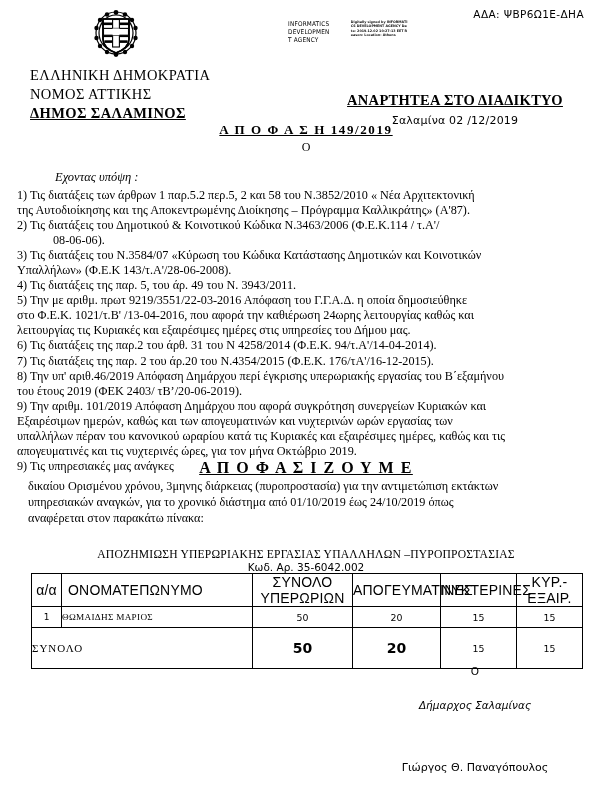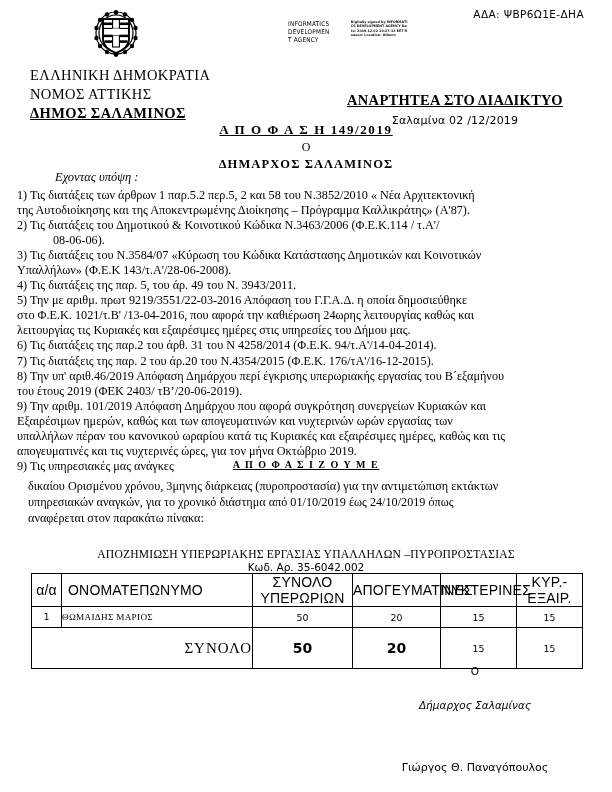--- a/index.html
+++ b/index.html
@@ -155,21 +155,21 @@
     text-justify: inter-word;
   }
   .clauses p.nj { text-align: left; }
   .ind { padding-left: 36px; }
 
   .apofasizoume {
     position: absolute;
     top: 459px;
     left: 0; right: 0;
     text-align: center;
-    font-size: 10px;
+    font-size: 16px;
     font-weight: bold;
     text-decoration: underline;
     letter-spacing: 1.5px;
   }
 
   .decision {
     position: absolute;
     top: 478px;
     left: 28px;
     width: 560px;
@@ -240,22 +240,22 @@
     font-family: "DejaVu Sans", "Liberation Sans", sans-serif;
     font-size: 9.4px;
   }
   td.aa {
     text-align: center;
     font-family: "DejaVu Sans", "Liberation Sans", sans-serif;
     font-size: 9px;
   }
   td.total-label {
     height: 40px;
-    text-align: right;
-    font-size: 15px;
+    text-align: left;
+    font-size: 11px;
     letter-spacing: 1px;
   }
   td.total-num {
     text-align: center;
     font-family: "DejaVu Sans", "Liberation Sans", sans-serif;
     font-size: 14px;
     font-weight: bold;
     vertical-align: middle;
   }
   td.total-small {
@@ -354,21 +354,20 @@
 
     <div class="right-head">
       <div class="anartitea">ΑΝΑΡΤΗΤΕΑ ΣΤΟ ΔΙΑΔΙΚΤΥΟ</div>
       <div class="datum">Σαλαμίνα 02 /12/2019</div>
     </div>
   </div>
 
   <div class="title-block">
     <div class="apofasi">Α Π Ο Φ Α Σ Η  149/2019</div>
     <div class="omikron">Ο</div>
-    <div class="dimarchos">ΔΗΜΑΡΧΟΣ  ΣΑΛΑΜΙΝΟΣ</div>
   </div>
 
   <div class="echontas">Εχοντας υπόψη :</div>
 
   <div class="clauses">
     <p>1) Τις διατάξεις των άρθρων 1 παρ.5.2 περ.5, 2 και 58 του Ν.3852/2010 « Νέα Αρχιτεκτονική</p>
     <p class="nj">της Αυτοδιοίκησης και της Αποκεντρωμένης Διοίκησης – Πρόγραμμα Καλλικράτης» (Α'87).</p>
     <p class="nj">2) Τις διατάξεις του Δημοτικού &amp; Κοινοτικού Κώδικα Ν.3463/2006 (Φ.Ε.Κ.114 / τ.Α'/</p>
     <p class="nj ind">08-06-06).</p>
     <p>3) Τις διατάξεις του Ν.3584/07 «Κύρωση του Κώδικα Κατάστασης Δημοτικών και Κοινοτικών</p>

